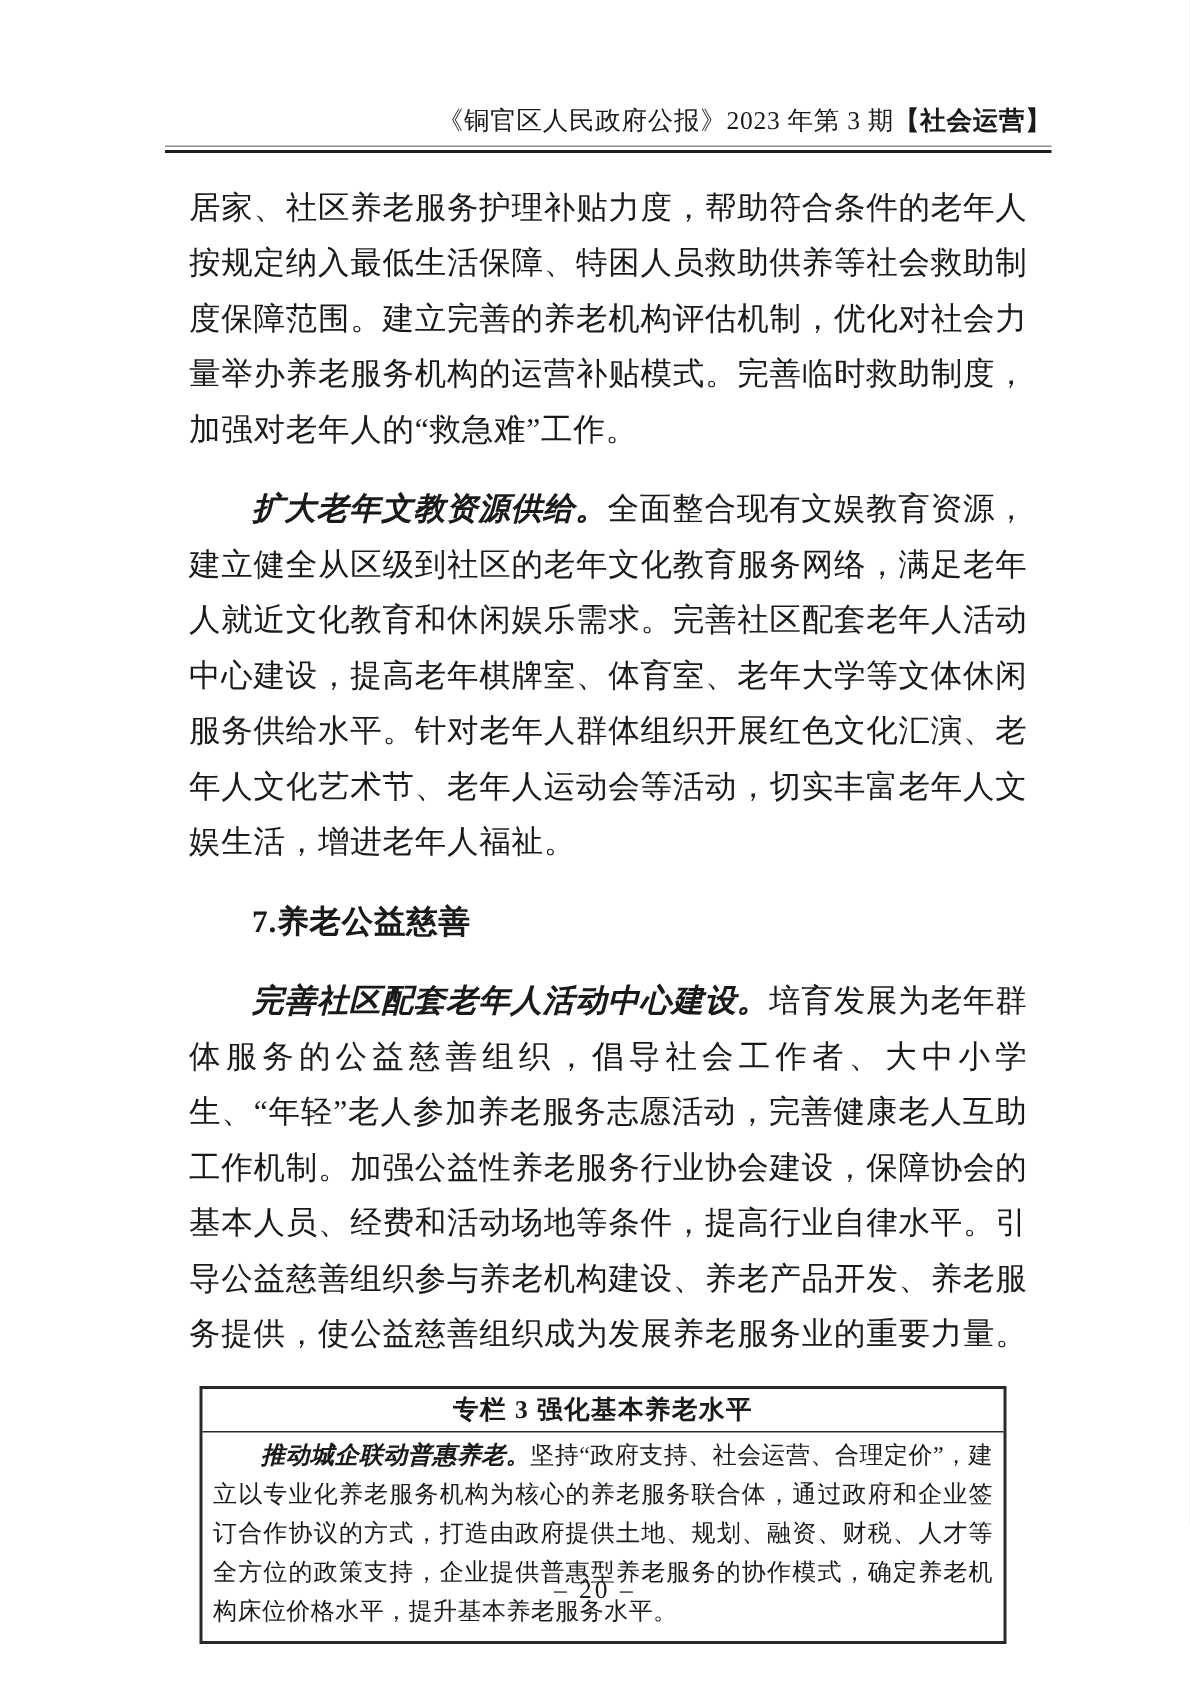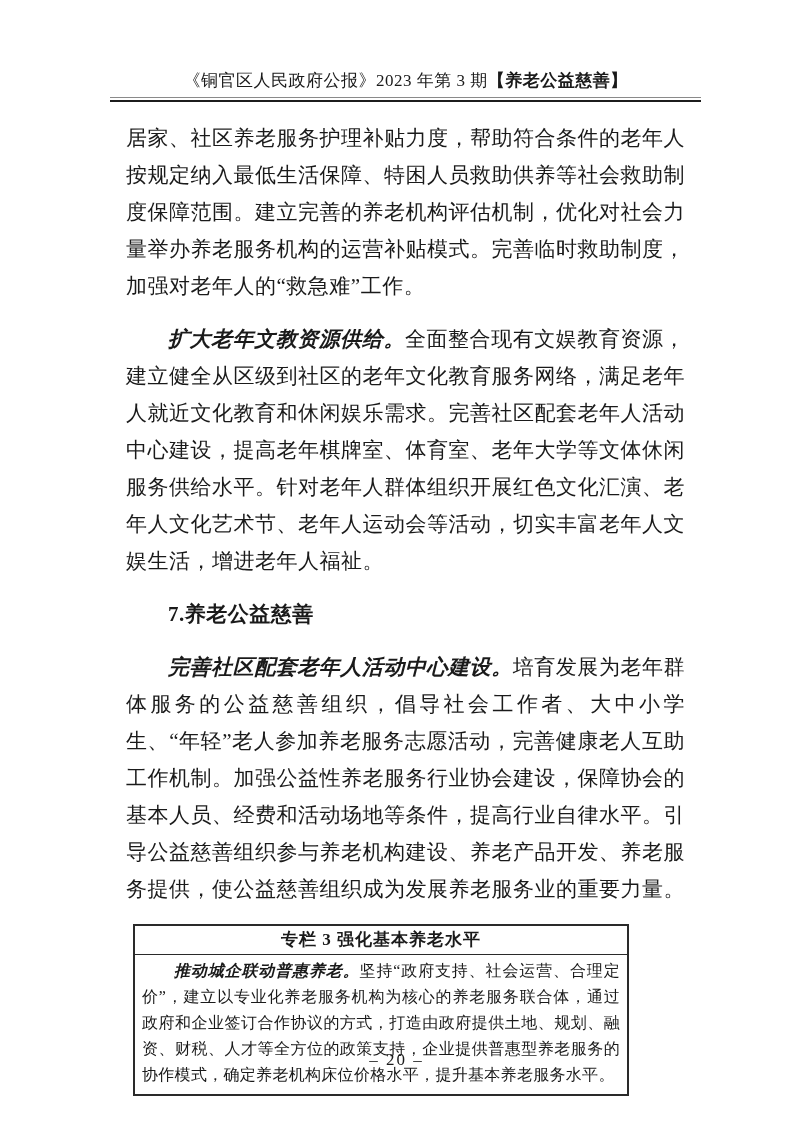--- a/index.html
+++ b/index.html
@@ -14,21 +14,21 @@
     margin: 0 auto;
     background: #ffffff;
     box-sizing: border-box;
     padding: 70px 92px 0 110px;
     font-family: "Liberation Serif", "DejaVu Serif", serif;
     color: #1a1a1a;
     overflow: hidden;
   }
   .page-header {
     display: flex;
-    justify-content: center;
+    justify-content: flex-end;
     align-items: baseline;
     font-size: 17px;
     letter-spacing: 0.5px;
     line-height: 22px;
   }
   .header-right { font-weight: bold; }
   .header-rule {
     margin-top: 5px;
     height: 2px;
     border-top: 1px solid #8a8a8a;
@@ -46,21 +46,21 @@
   }
   p.indent { text-indent: 2em; }
   p.section-heading {
     font-weight: bold;
     text-indent: 2em;
   }
   .lead-bold { font-weight: bold; font-style: italic; }
   .column-box {
     margin-top: 2px;
     margin-left: 23px;
-    width: 496px;
+    width: 538px;
     box-sizing: border-box;
     border: 2px solid #2a2a2a;
   }
   .box-title {
     text-align: center;
     font-weight: bold;
     font-size: 17px;
     line-height: 28px;
     border-bottom: 1.5px solid #2a2a2a;
     letter-spacing: 1px;
@@ -83,21 +83,21 @@
     letter-spacing: 2px;
   }
 </style>
 </head>
 <body>
 
 <div class="page">
 
   <header class="page-header">
     <span class="header-left">《铜官区人民政府公报》2023 年第 3 期</span>
-    <span class="header-right">【养老公益慈善】</span>
+    <span class="header-right">【社会运营】</span>
   </header>
 
   <div class="header-rule"></div>
 
   <main class="doc-body">
 
     <p>居家、社区养老服务护理补贴力度，帮助符合条件的老年人按规定纳入最低生活保障、特困人员救助供养等社会救助制度保障范围。建立完善的养老机构评估机制，优化对社会力量举办养老服务机构的运营补贴模式。完善临时救助制度，加强对老年人的“救急难”工作。</p>
 
     <p class="indent"><span class="lead-bold">扩大老年文教资源供给。</span><span>全面整合现有文娱教育资源，建立健全从区级到社区的老年文化教育服务网络，满足老年人就近文化教育和休闲娱乐需求。完善社区配套老年人活动中心建设，提高老年棋牌室、体育室、老年大学等文体休闲服务供给水平。针对老年人群体组织开展红色文化汇演、老年人文化艺术节、老年人运动会等活动，切实丰富老年人文娱生活，增进老年人福祉。</span></p>
 

